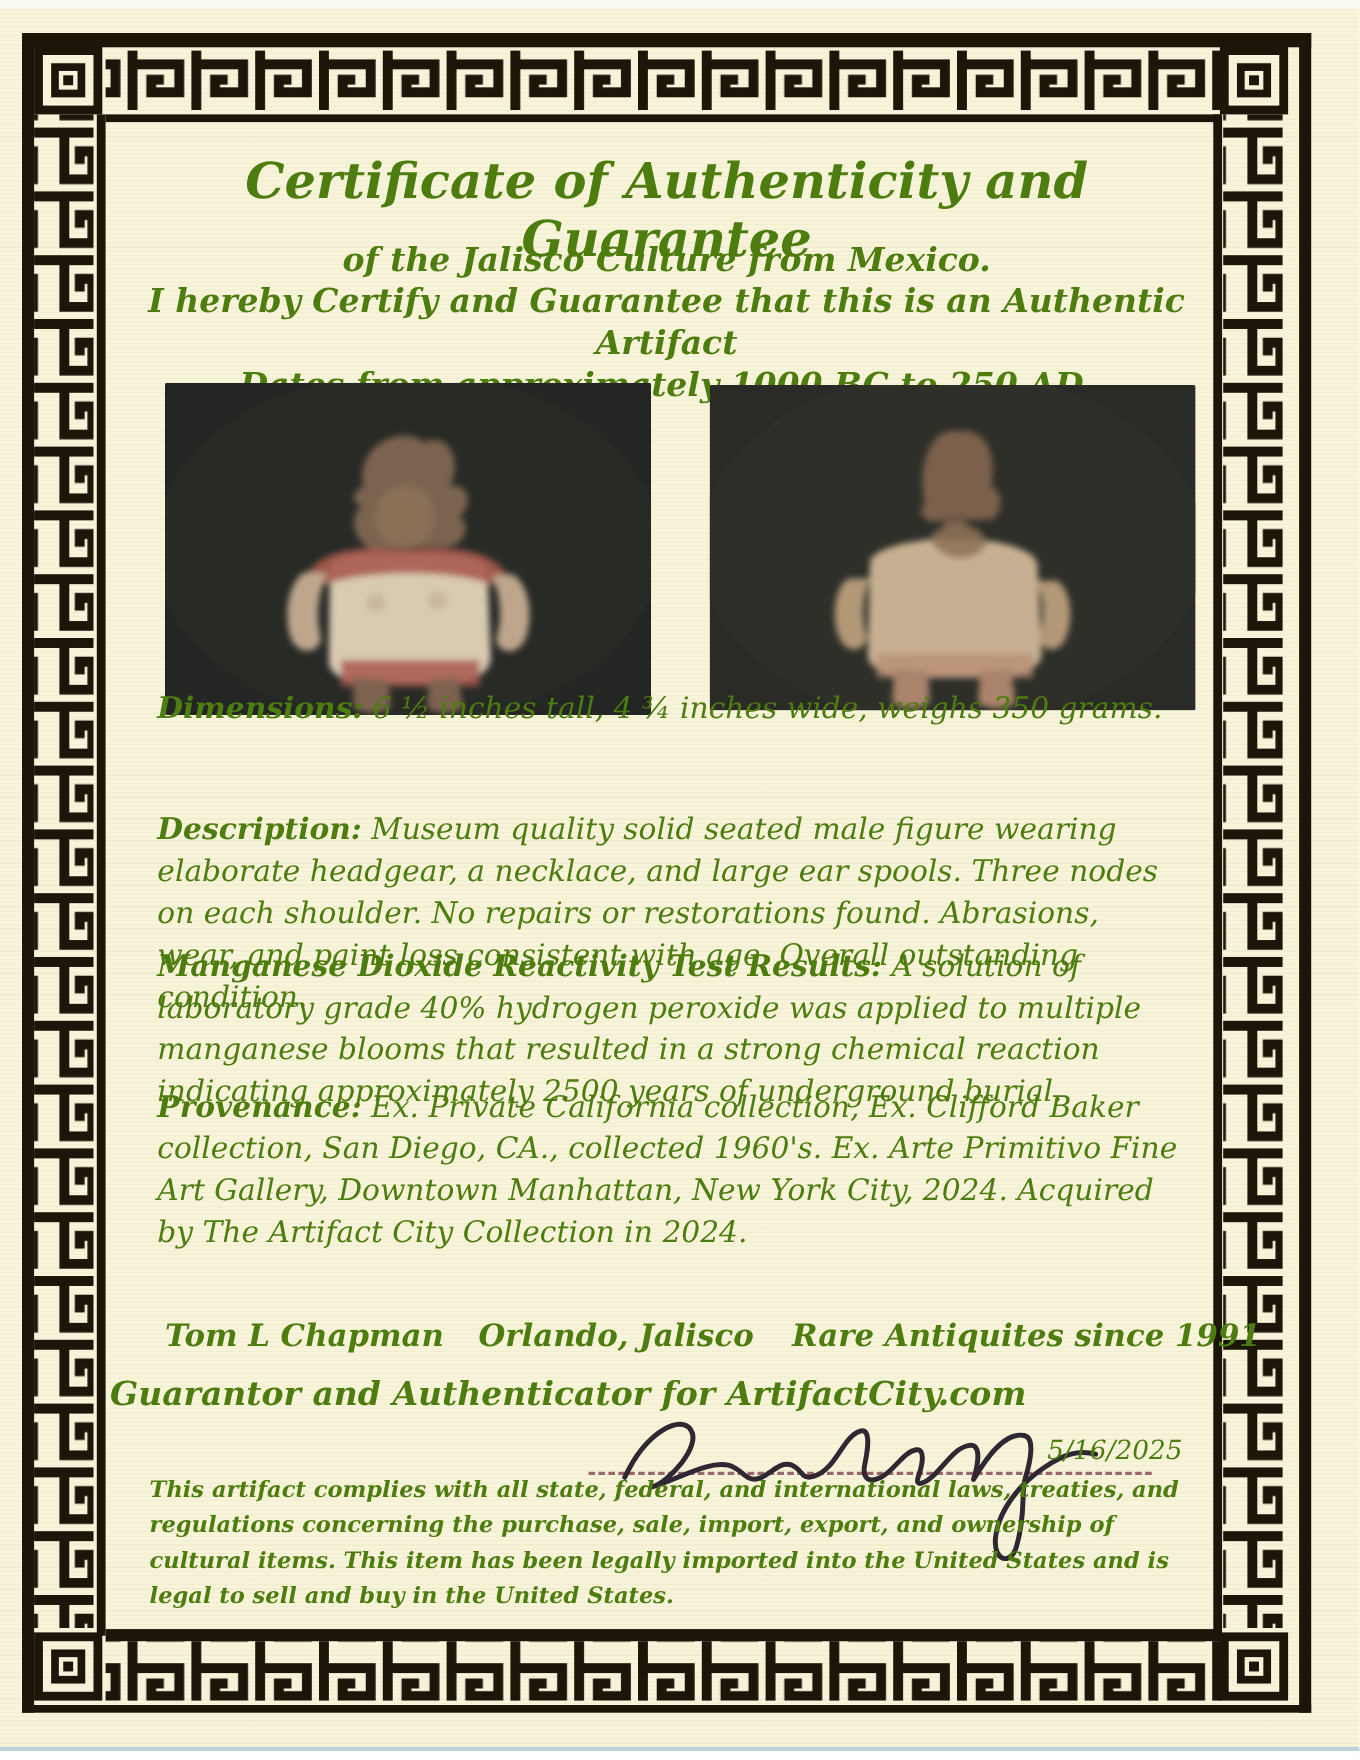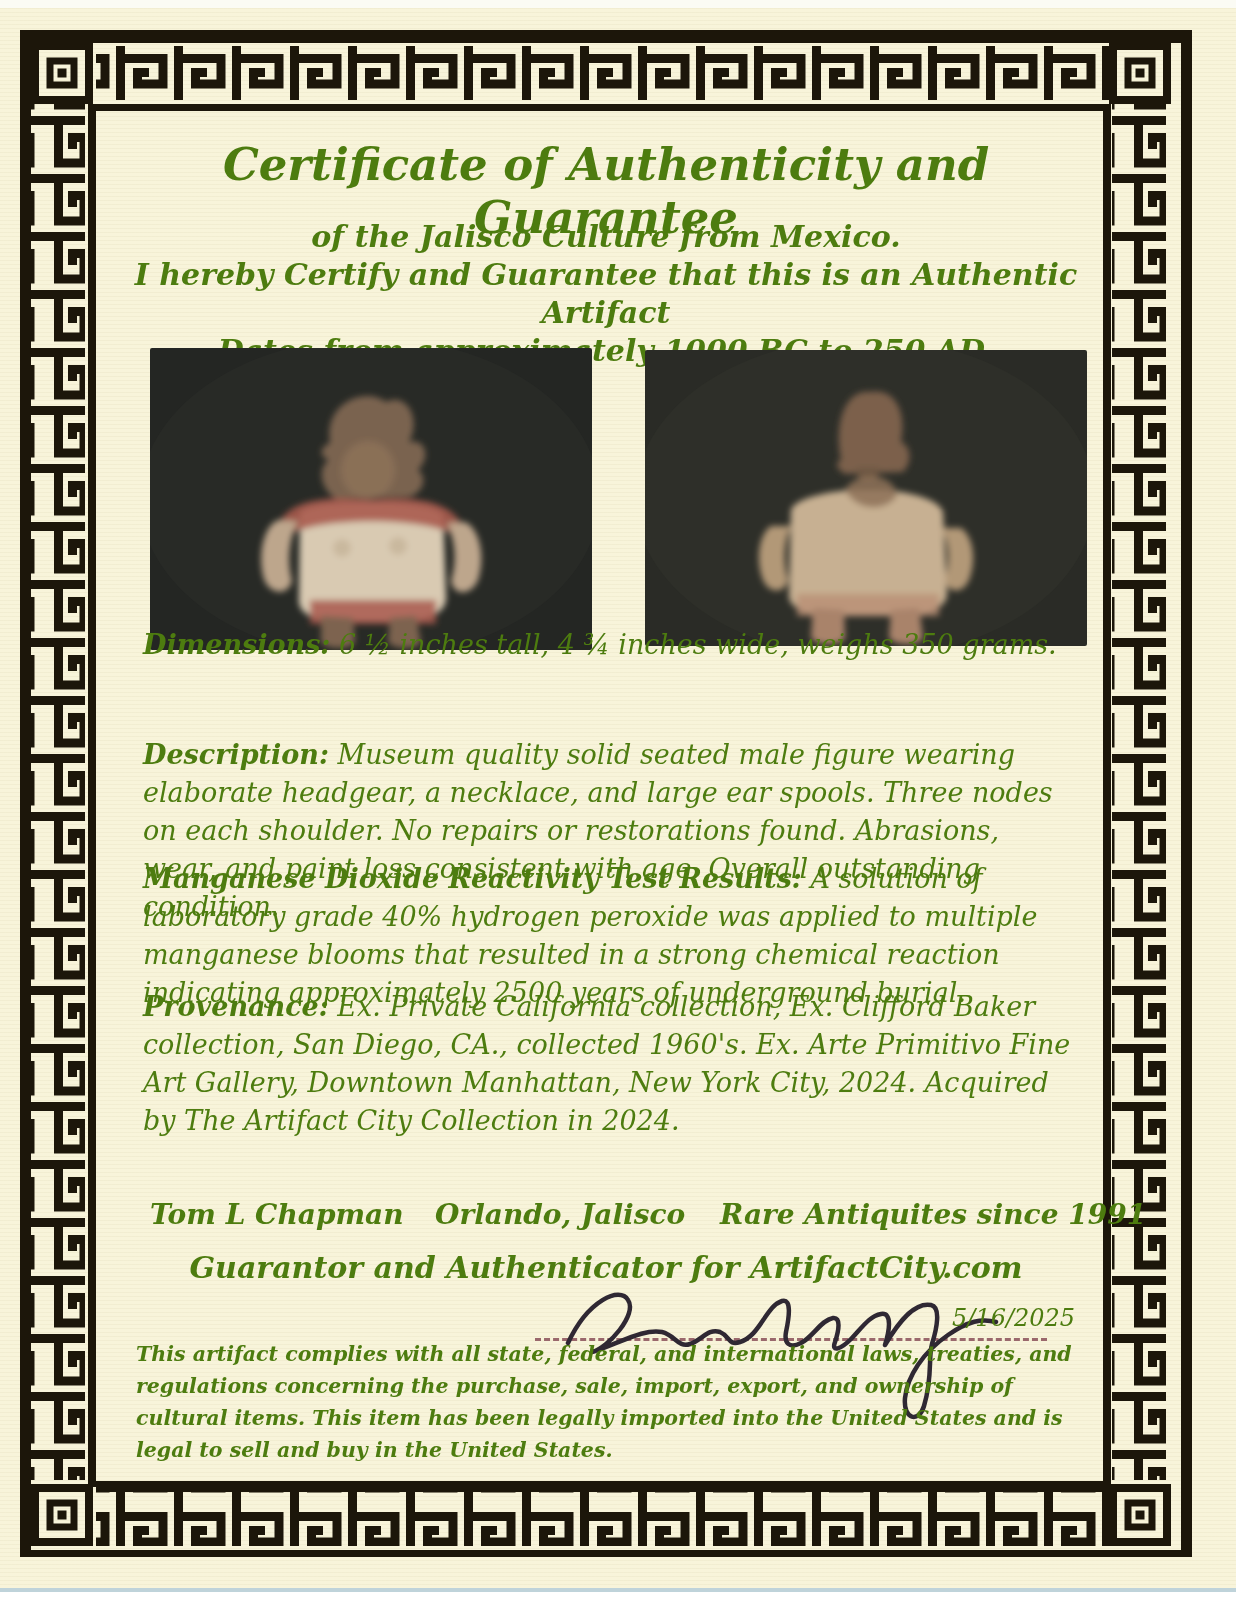--- a/index.html
+++ b/index.html
@@ -30,21 +30,21 @@
   .para{position:absolute;left:143px;width:930px;font-size:27px;line-height:38px;}
   .para .label{font-weight:bold;}
   .para.dimensions{top:626px;}
   .para.description{top:736px;}
   .para.manganese{top:860px;}
   .para.provenance{top:988px;}
   .names-row{position:absolute;left:0;top:1198px;width:1236px;height:40px;font-weight:bold;font-size:28px;padding-left:38px;}
   .names-row .name{position:absolute;left:150px;}
   .names-row .location{position:absolute;left:435px;}
   .names-row .tagline{position:absolute;left:720px;}
-  .guarantor{position:absolute;left:100px;top:1250px;width:1012px;text-align:center;font-weight:bold;font-size:30px;}
+  .guarantor{position:absolute;left:100px;top:1250px;width:1012px;font-weight:bold;font-size:30px;}
   .sig-dashes{position:absolute;left:535px;top:1312px;width:512px;height:26px;border-bottom:3px dashed #9a686c;}
   svg.signature{position:absolute;left:520px;top:1248px;overflow:visible;}
   .sig-date{position:absolute;left:952px;top:1304px;font-size:24px;}
   .legal{position:absolute;left:136px;top:1338px;width:940px;font-size:20.5px;line-height:32px;font-weight:bold;}
 </style>
 </head>
 <body>
 
 <div class="paper"></div>
 <div class="scan-top"></div>

